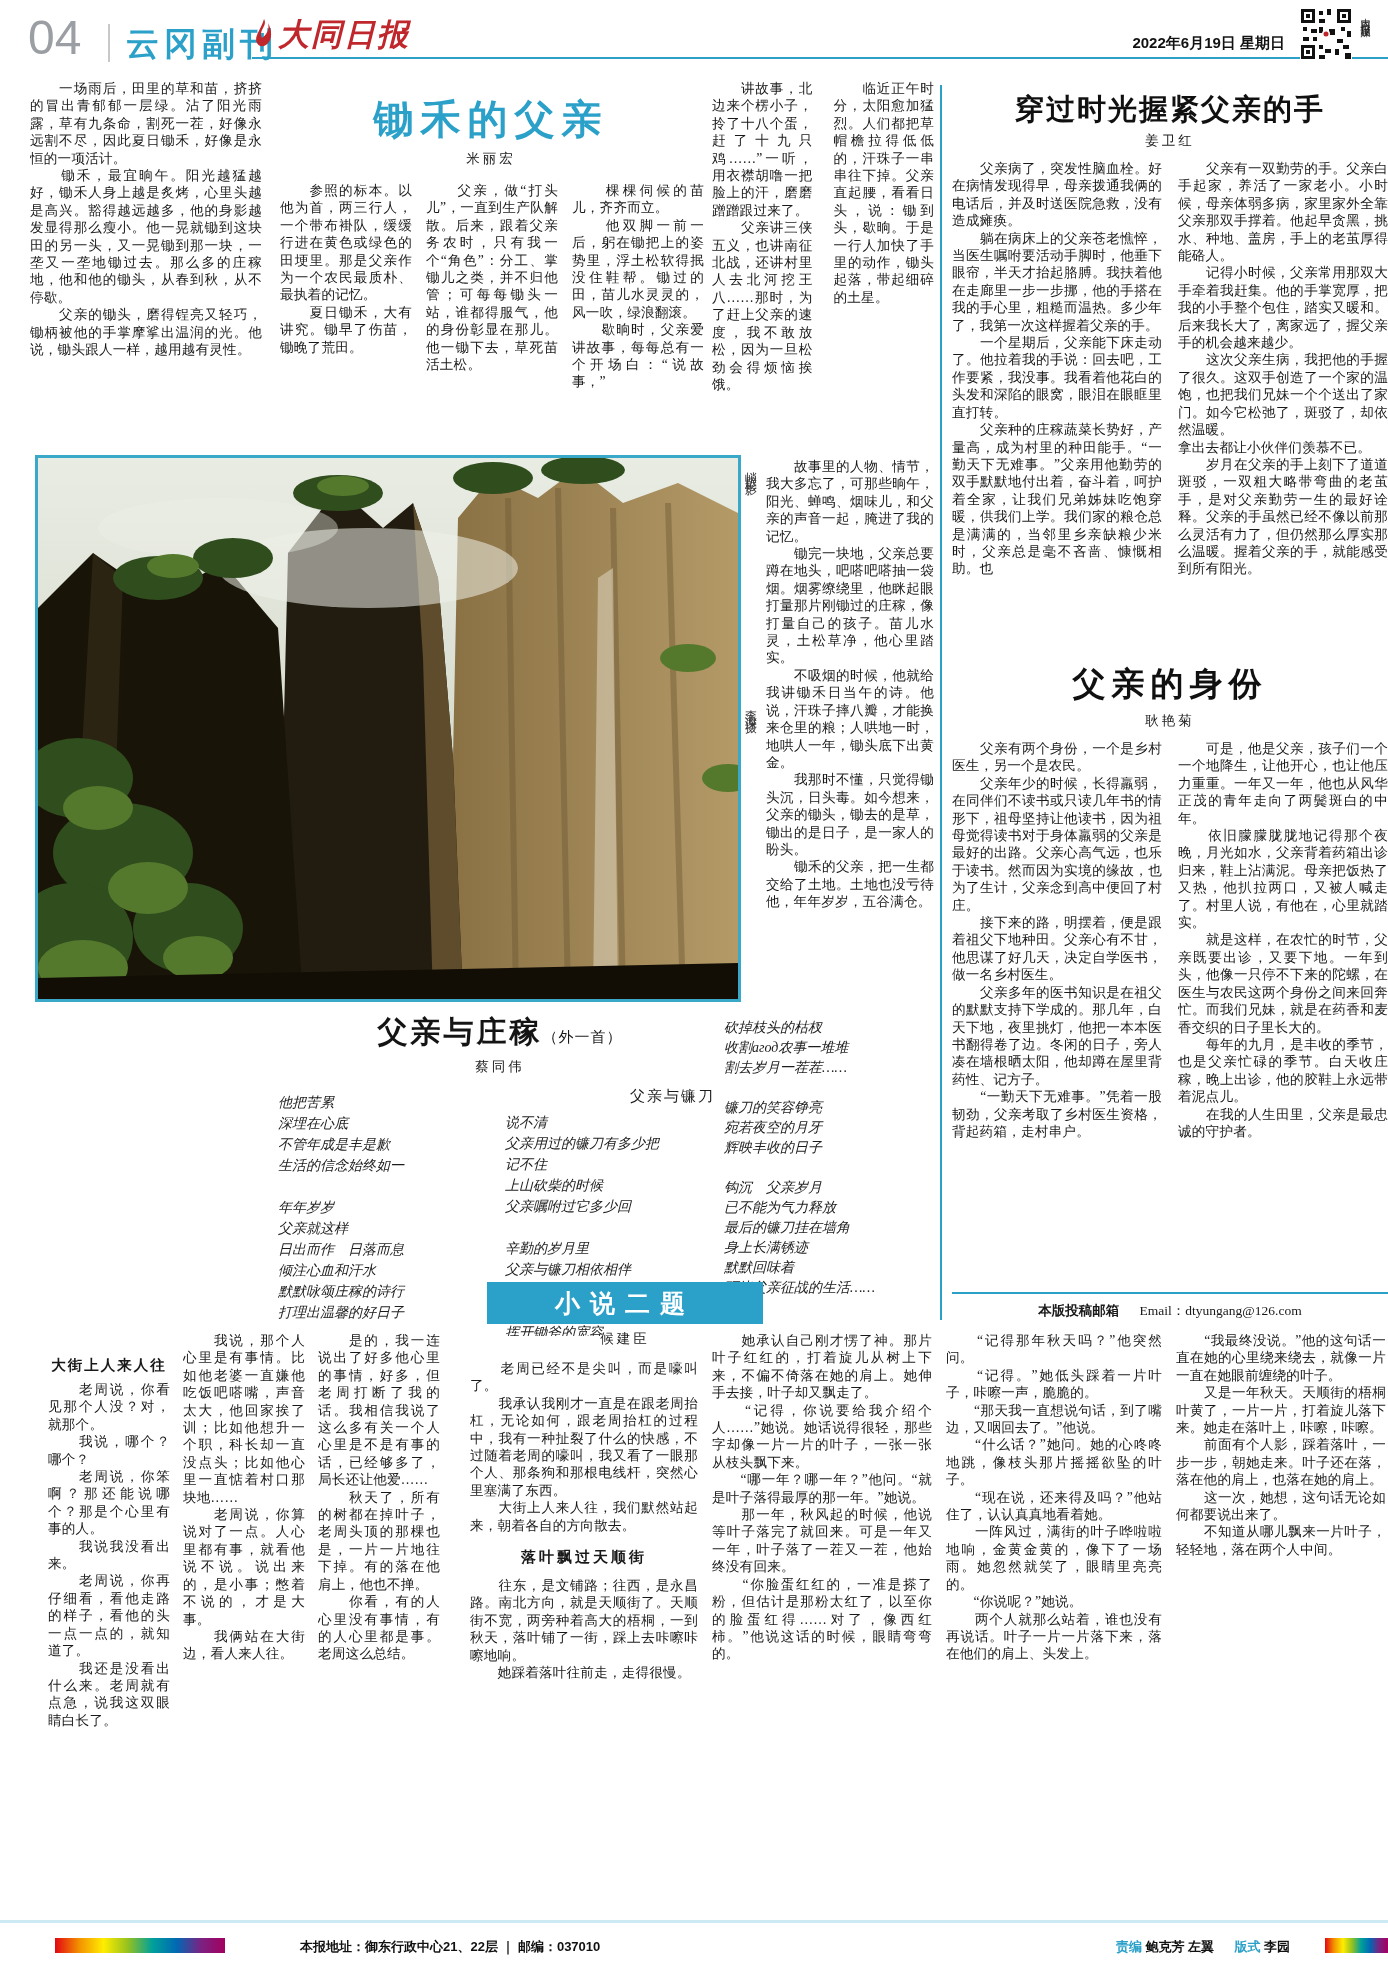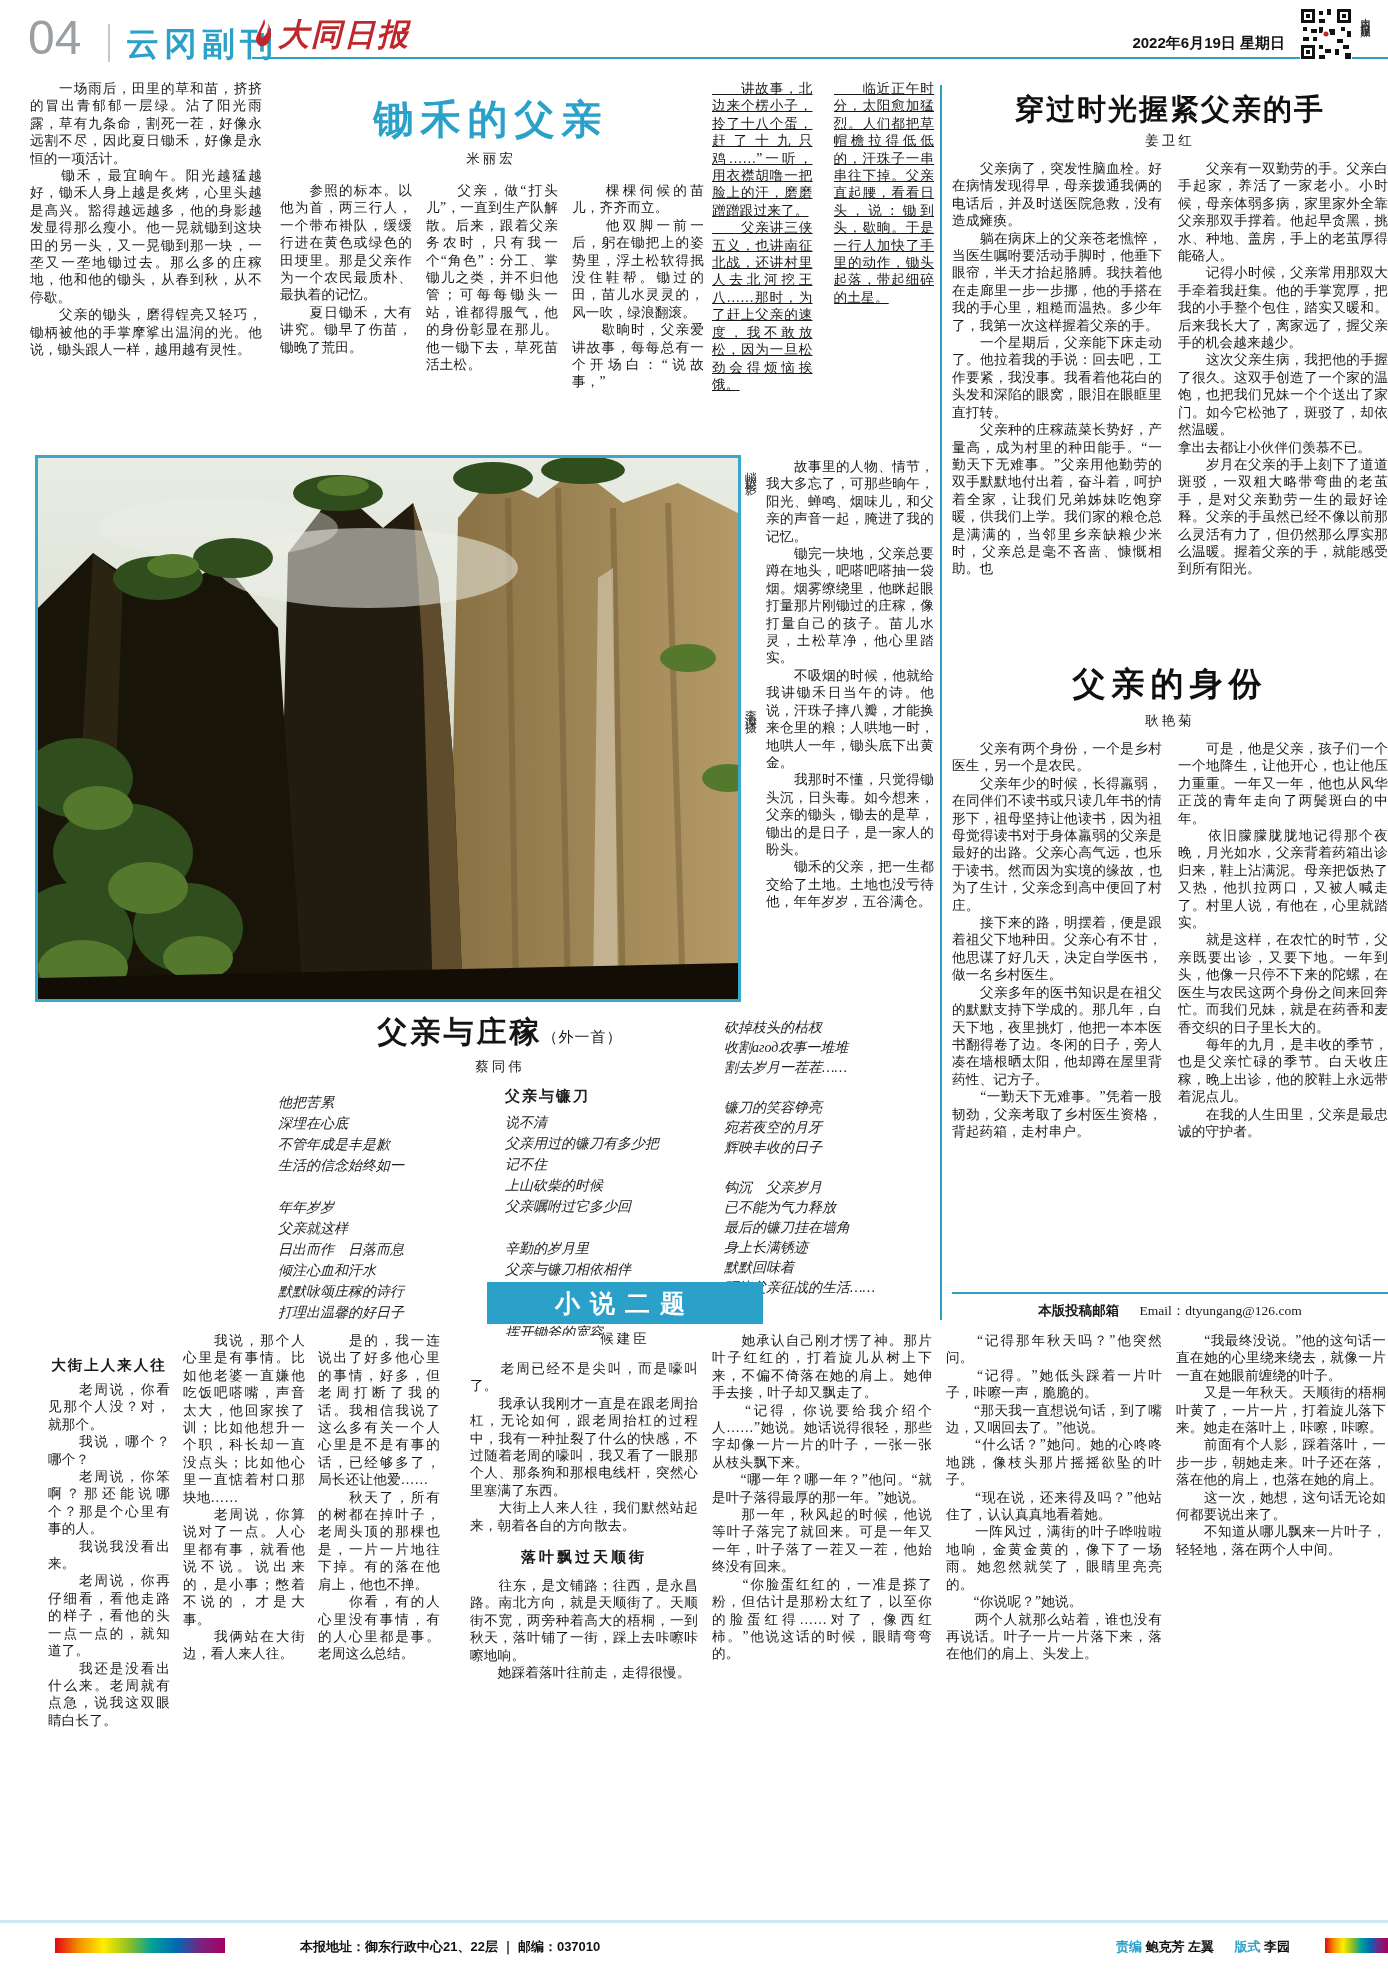--- a/index.html
+++ b/index.html
@@ -21,21 +21,21 @@
   .byline{font-size:13.5px;text-align:center;color:#222;letter-spacing:3px;}
   .a2-title{font-family:"Liberation Sans",sans-serif;font-size:29px;font-weight:700;color:#101010;text-align:center;letter-spacing:2px;}
   .a3-title{font-family:"Liberation Sans",sans-serif;font-size:33px;font-weight:600;color:#101010;text-align:center;letter-spacing:6px;}
   .vrule{width:2px;background:#2ba0c8;}
   .photo-frame{border:3px solid #3aa8c8;background:#20251c;}
   .v-caption{writing-mode:vertical-rl;font-size:12px;letter-spacing:4px;color:#333;}
   
   .poem-title{font-family:"Liberation Sans",sans-serif;font-size:30px;font-weight:700;color:#141414;letter-spacing:3px;}
   .poem-suffix{font-size:15px;font-weight:400;letter-spacing:1px;}
   .poem{font-size:14px;line-height:21px;font-style:italic;white-space:pre-line;color:#1c1c1c;overflow:hidden;}
-  .poem-sub{font-size:15px;font-weight:700;font-style:normal;text-align:left;letter-spacing:2px;}
+  .poem-sub{font-size:15px;font-weight:400;font-style:normal;text-align:right;letter-spacing:2px;}
   
   .banner{background:#2ba0c8;color:#fff;font-family:"Liberation Sans",sans-serif;font-size:25px;font-weight:700;
           letter-spacing:10px;text-align:center;line-height:42px;}
   .story-sub{font-size:14.5px;font-weight:700;text-align:center;letter-spacing:2px;margin-bottom:6px;}
   .story2-title{font-size:15px;font-weight:700;text-align:center;letter-spacing:3px;margin:14px 0 10px 0;}
   
   .submit-line{border-top:2px solid #2ba0c8;padding-top:8px;font-size:13.5px;text-align:center;}
   .submit-label{font-weight:700;}
   
   .foot-pale{height:3px;background:#cdeaf4;}
@@ -107,21 +107,21 @@
 
   <div class="abs" style="left:280px;top:182px;width:424px;height:266px;display:flex;gap:14px;">
     <div class="flow body-text" style="width:132px;height:266px;">　　参照的标本。以他为首，两三行人，一个带布褂队，缓缓行进在黄色或绿色的田埂里。那是父亲作为一个农民最质朴、最执着的记忆。
 　　夏日锄禾，大有讲究。锄早了伤苗，锄晚了荒田。</div>
     <div class="flow body-text" style="width:132px;height:266px;">　　父亲，做“打头儿”，一直到生产队解散。后来，跟着父亲务农时，只有我一个“角色”：分工、掌锄儿之类，并不归他管；可每每锄头一站，谁都得服气，他的身份彰显在那儿。他一锄下去，草死苗活土松。</div>
     <div class="flow body-text" style="width:132px;height:266px;">　　棵棵伺候的苗儿，齐齐而立。
 　　他双脚一前一后，躬在锄把上的姿势里，浮土松软得抿没住鞋帮。锄过的田，苗儿水灵灵的，风一吹，绿浪翻滚。
 　　歇晌时，父亲爱讲故事，每每总有一个开场白：“说故事，”</div>
   </div>
 
-  <div class="abs" style="left:712px;top:80px;width:222px;height:370px;display:flex;gap:21px;text-decoration:underline;">
+  <div class="abs" style="left:712px;top:80px;width:222px;height:370px;display:flex;gap:21px;">
     <div class="flow body-text" style="width:104px;height:370px;">　　讲故事，北边来个楞小子，拎了十八个蛋，赶了十九只鸡……”一听，用衣襟胡噜一把脸上的汗，磨磨蹭蹭跟过来了。
 　　父亲讲三侠五义，也讲南征北战，还讲村里人去北河挖王八……那时，为了赶上父亲的速度，我不敢放松，因为一旦松劲会得烦恼挨饿。</div>
     <div class="flow body-text" style="width:104px;height:370px;">　　临近正午时分，太阳愈加猛烈。人们都把草帽檐拉得低低的，汗珠子一串串往下掉。父亲直起腰，看看日头，说：锄到头，歇晌。于是一行人加快了手里的动作，锄头起落，带起细碎的土星。</div>
   </div>
 
   <div class="abs photo-frame" style="left:35px;top:455px;width:700px;height:541px;">
     <svg width="700" height="541" viewBox="0 0 700 541" preserveAspectRatio="none">
       <defs>
         <linearGradient id="sky" x1="0" y1="0" x2="0" y2="1">
           <stop offset="0" stop-color="#e9ece3"></stop>

